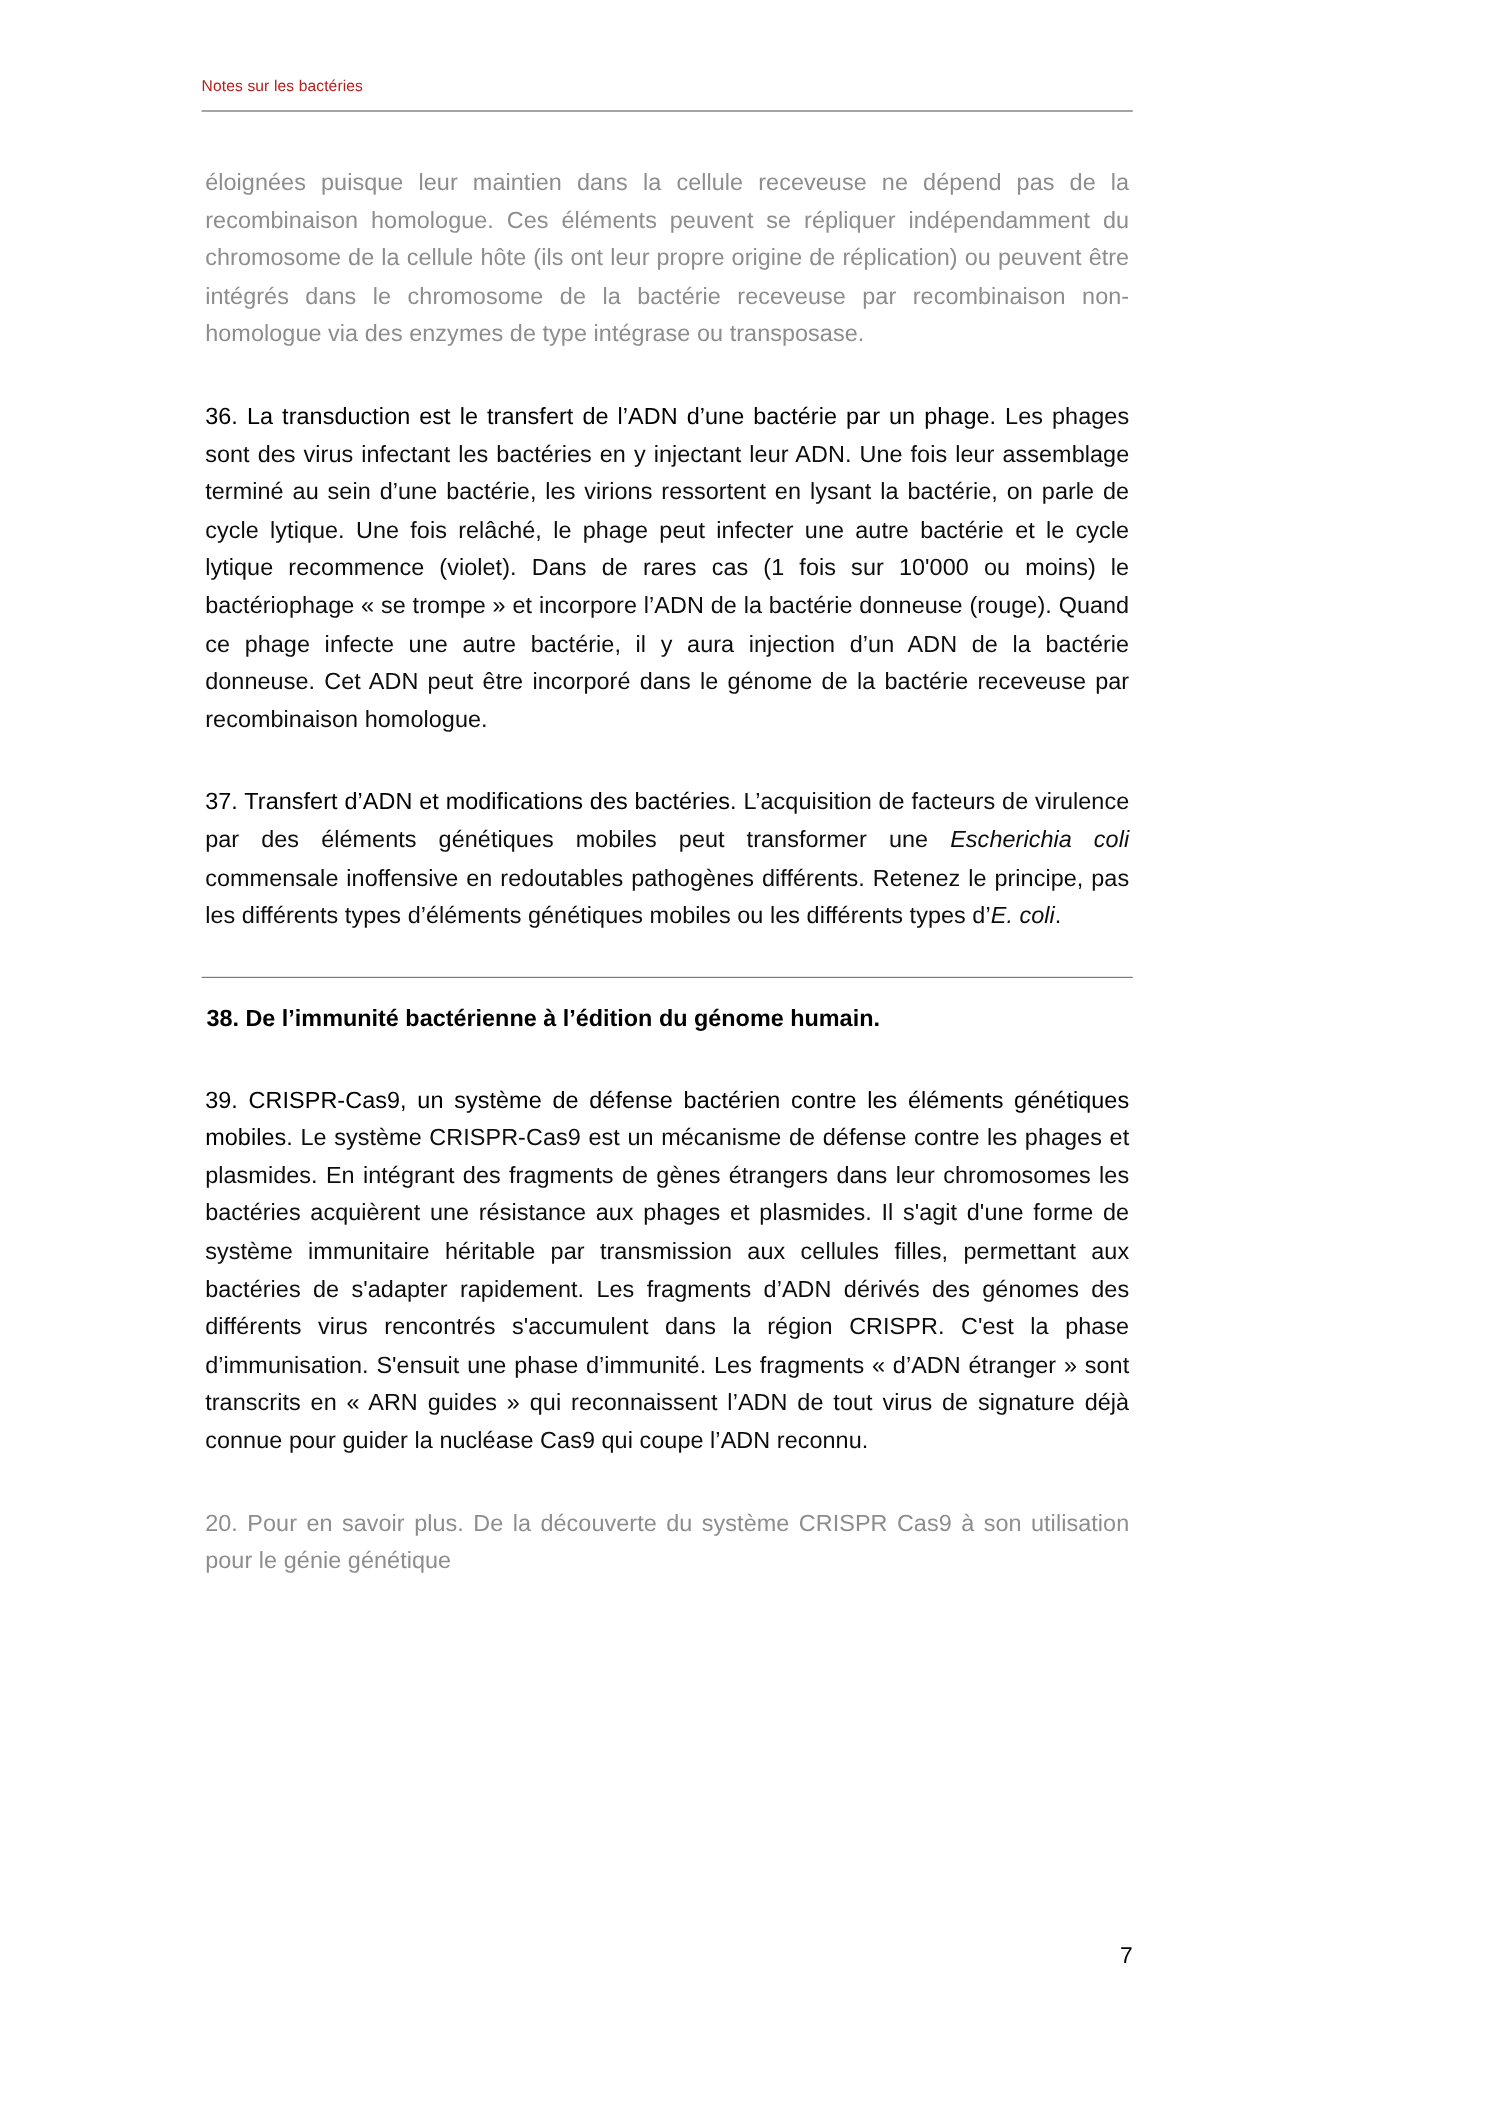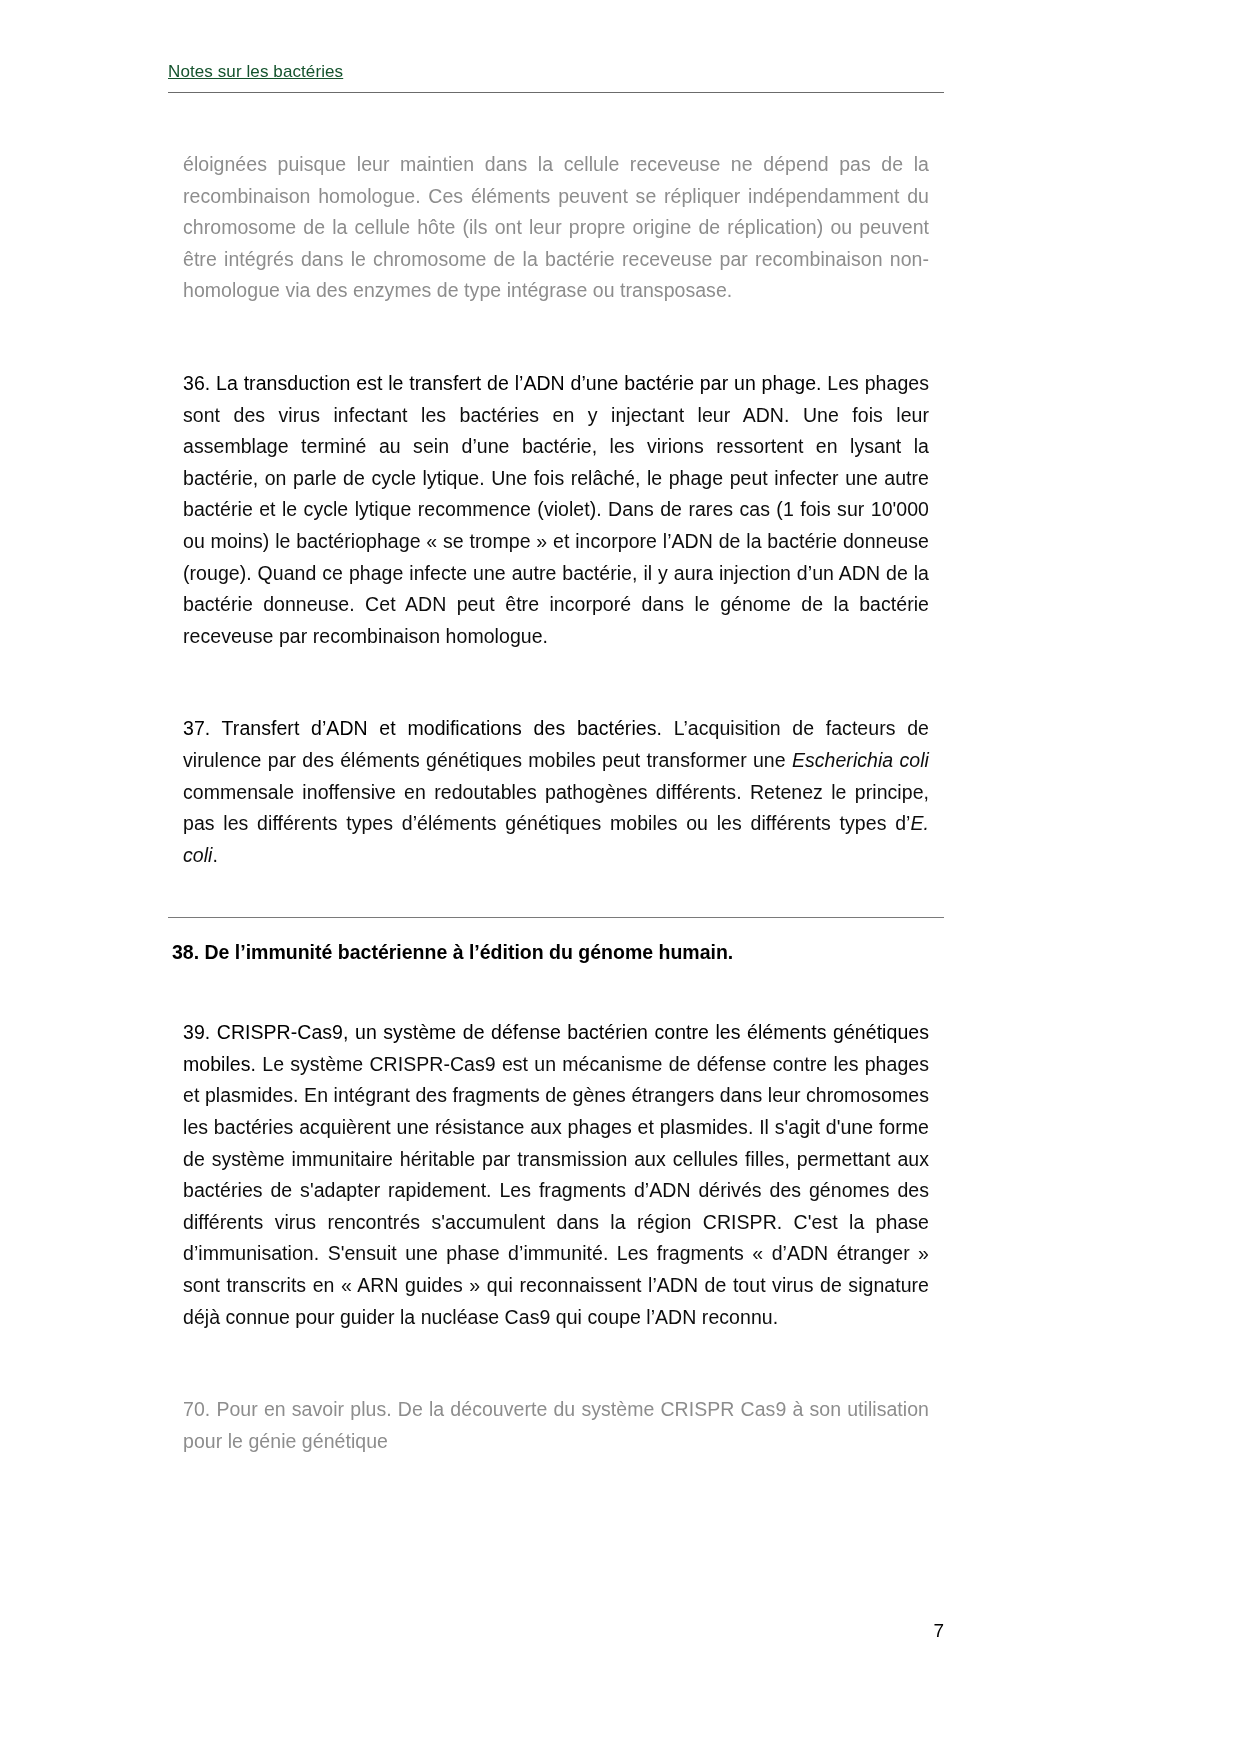--- a/index.html
+++ b/index.html
@@ -26,44 +26,43 @@
   }
 
   
   .header {
     position: absolute;
     left: 168px;
     top: 58px;
     width: 776px;
   }
   .header-title {
-    font-size: 17px;
+    font-size: 13px;
     line-height: 28px;
-    color: #14532d;
+    color: #b91c1c;
     letter-spacing: 0.1px;
     white-space: nowrap;
-    text-decoration: underline;
   }
   .header-rule {
     margin-top: 6px;
     border: 0;
     border-top: 1.5px solid #6b6b6b;
     width: 776px;
   }
 
   
   .content {
     position: absolute;
     left: 168px;
     top: 134px;
     width: 776px;
   }
 
   p.para {
-    margin: 15px;
+    margin: 3px;
     font-size: 19.5px;
     line-height: 31.6px;
     text-align: justify;
     text-justify: inter-word;
     color: #0d0d0d;
     letter-spacing: 0.05px;
   }
   p.para.muted {
     color: #8d8d8d;
   }
@@ -142,21 +141,21 @@
 
     <div class="gap-para"></div>
 
     <p class="para">
       <b class="lead">39. CRISPR-Cas9, un système de défense bactérien contre les éléments génétiques mobiles.</b><span> Le système CRISPR-Cas9 est un mécanisme de défense contre les phages et plasmides. En intégrant des fragments de gènes étrangers dans leur chromosomes les bactéries acquièrent une résistance aux phages et plasmides. Il s'agit d'une forme de système immunitaire héritable par transmission aux cellules filles, permettant aux bactéries de s'adapter rapidement. Les fragments d’ADN dérivés des génomes des différents virus rencontrés s'accumulent dans la région CRISPR. C'est la phase d’immunisation. S'ensuit une phase d’immunité. Les fragments « d’ADN étranger » sont transcrits en « ARN guides » qui reconnaissent l’ADN de tout virus de signature déjà connue pour guider la nucléase Cas9 qui coupe l’ADN reconnu.</span>
     </p>
 
     <div class="gap-para"></div>
 
     <p class="para muted">
-      <b class="lead">70. Pour en savoir plus. De la découverte du système CRISPR Cas9 à son utilisation pour le génie génétique</b>
+      <b class="lead">20. Pour en savoir plus. De la découverte du système CRISPR Cas9 à son utilisation pour le génie génétique</b>
     </p>
 
   </div>
 
   <div class="footer">
     <span class="page-number">7</span>
   </div>
 
 </div>
 

